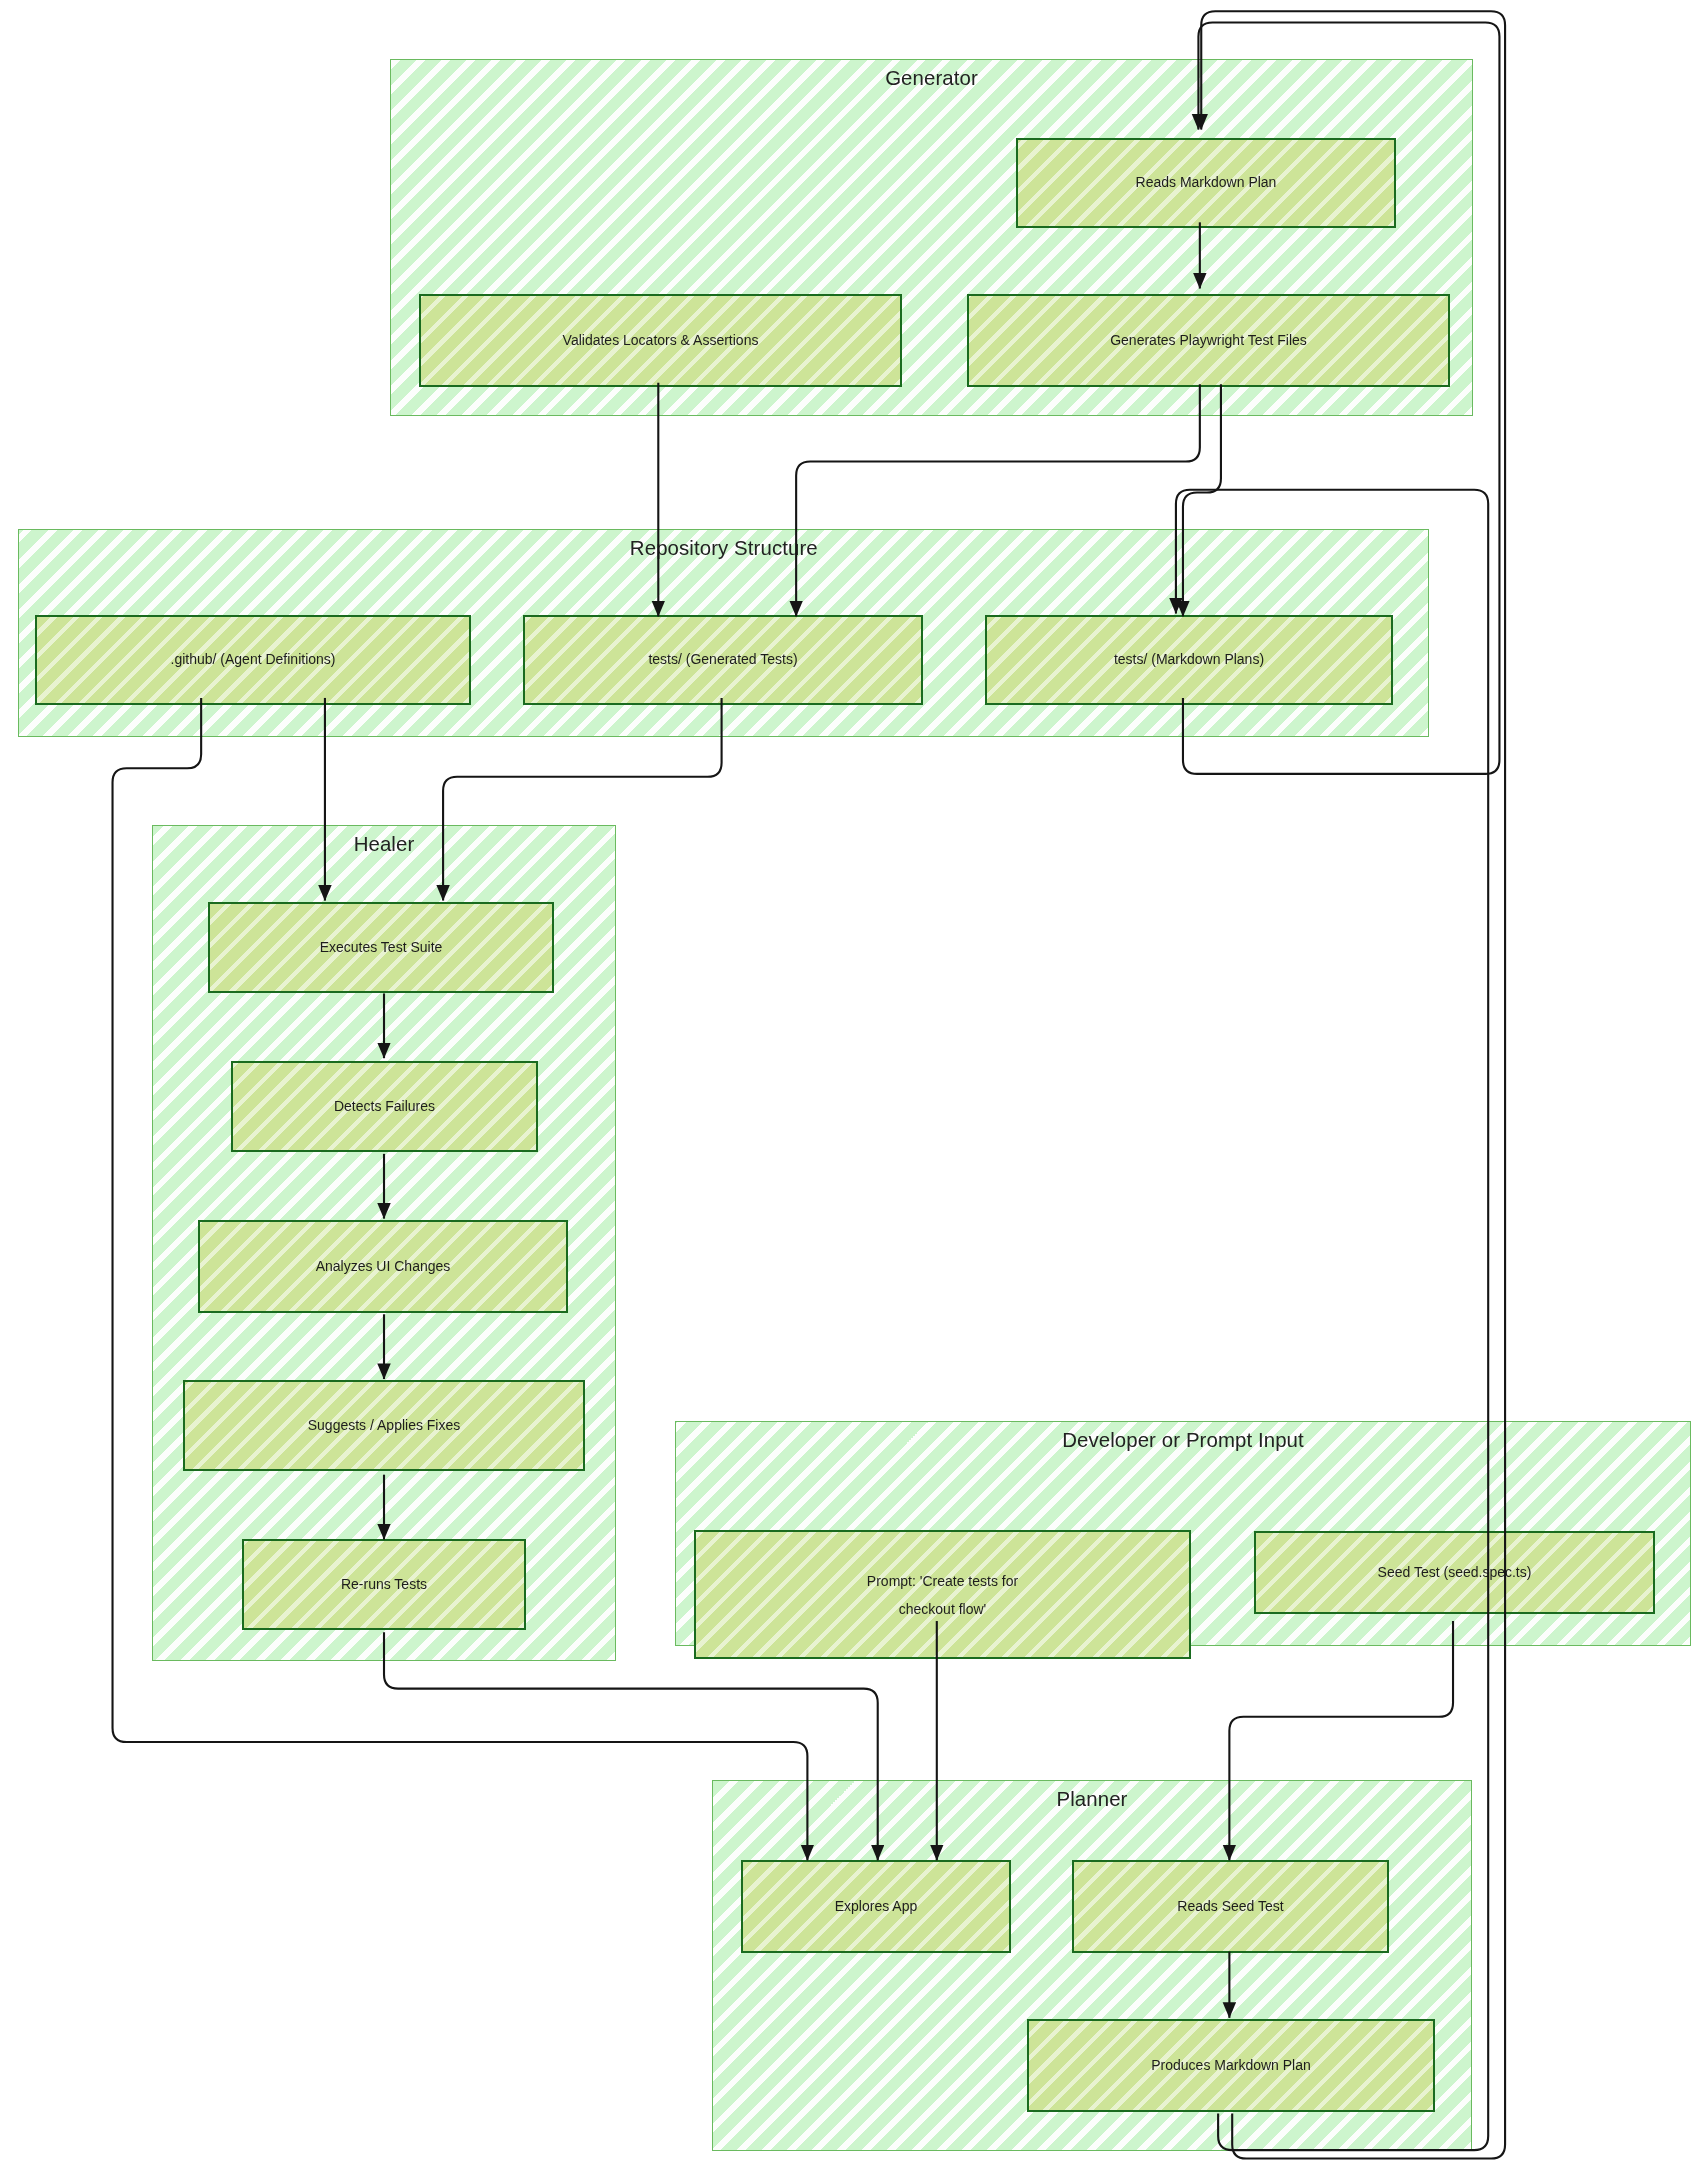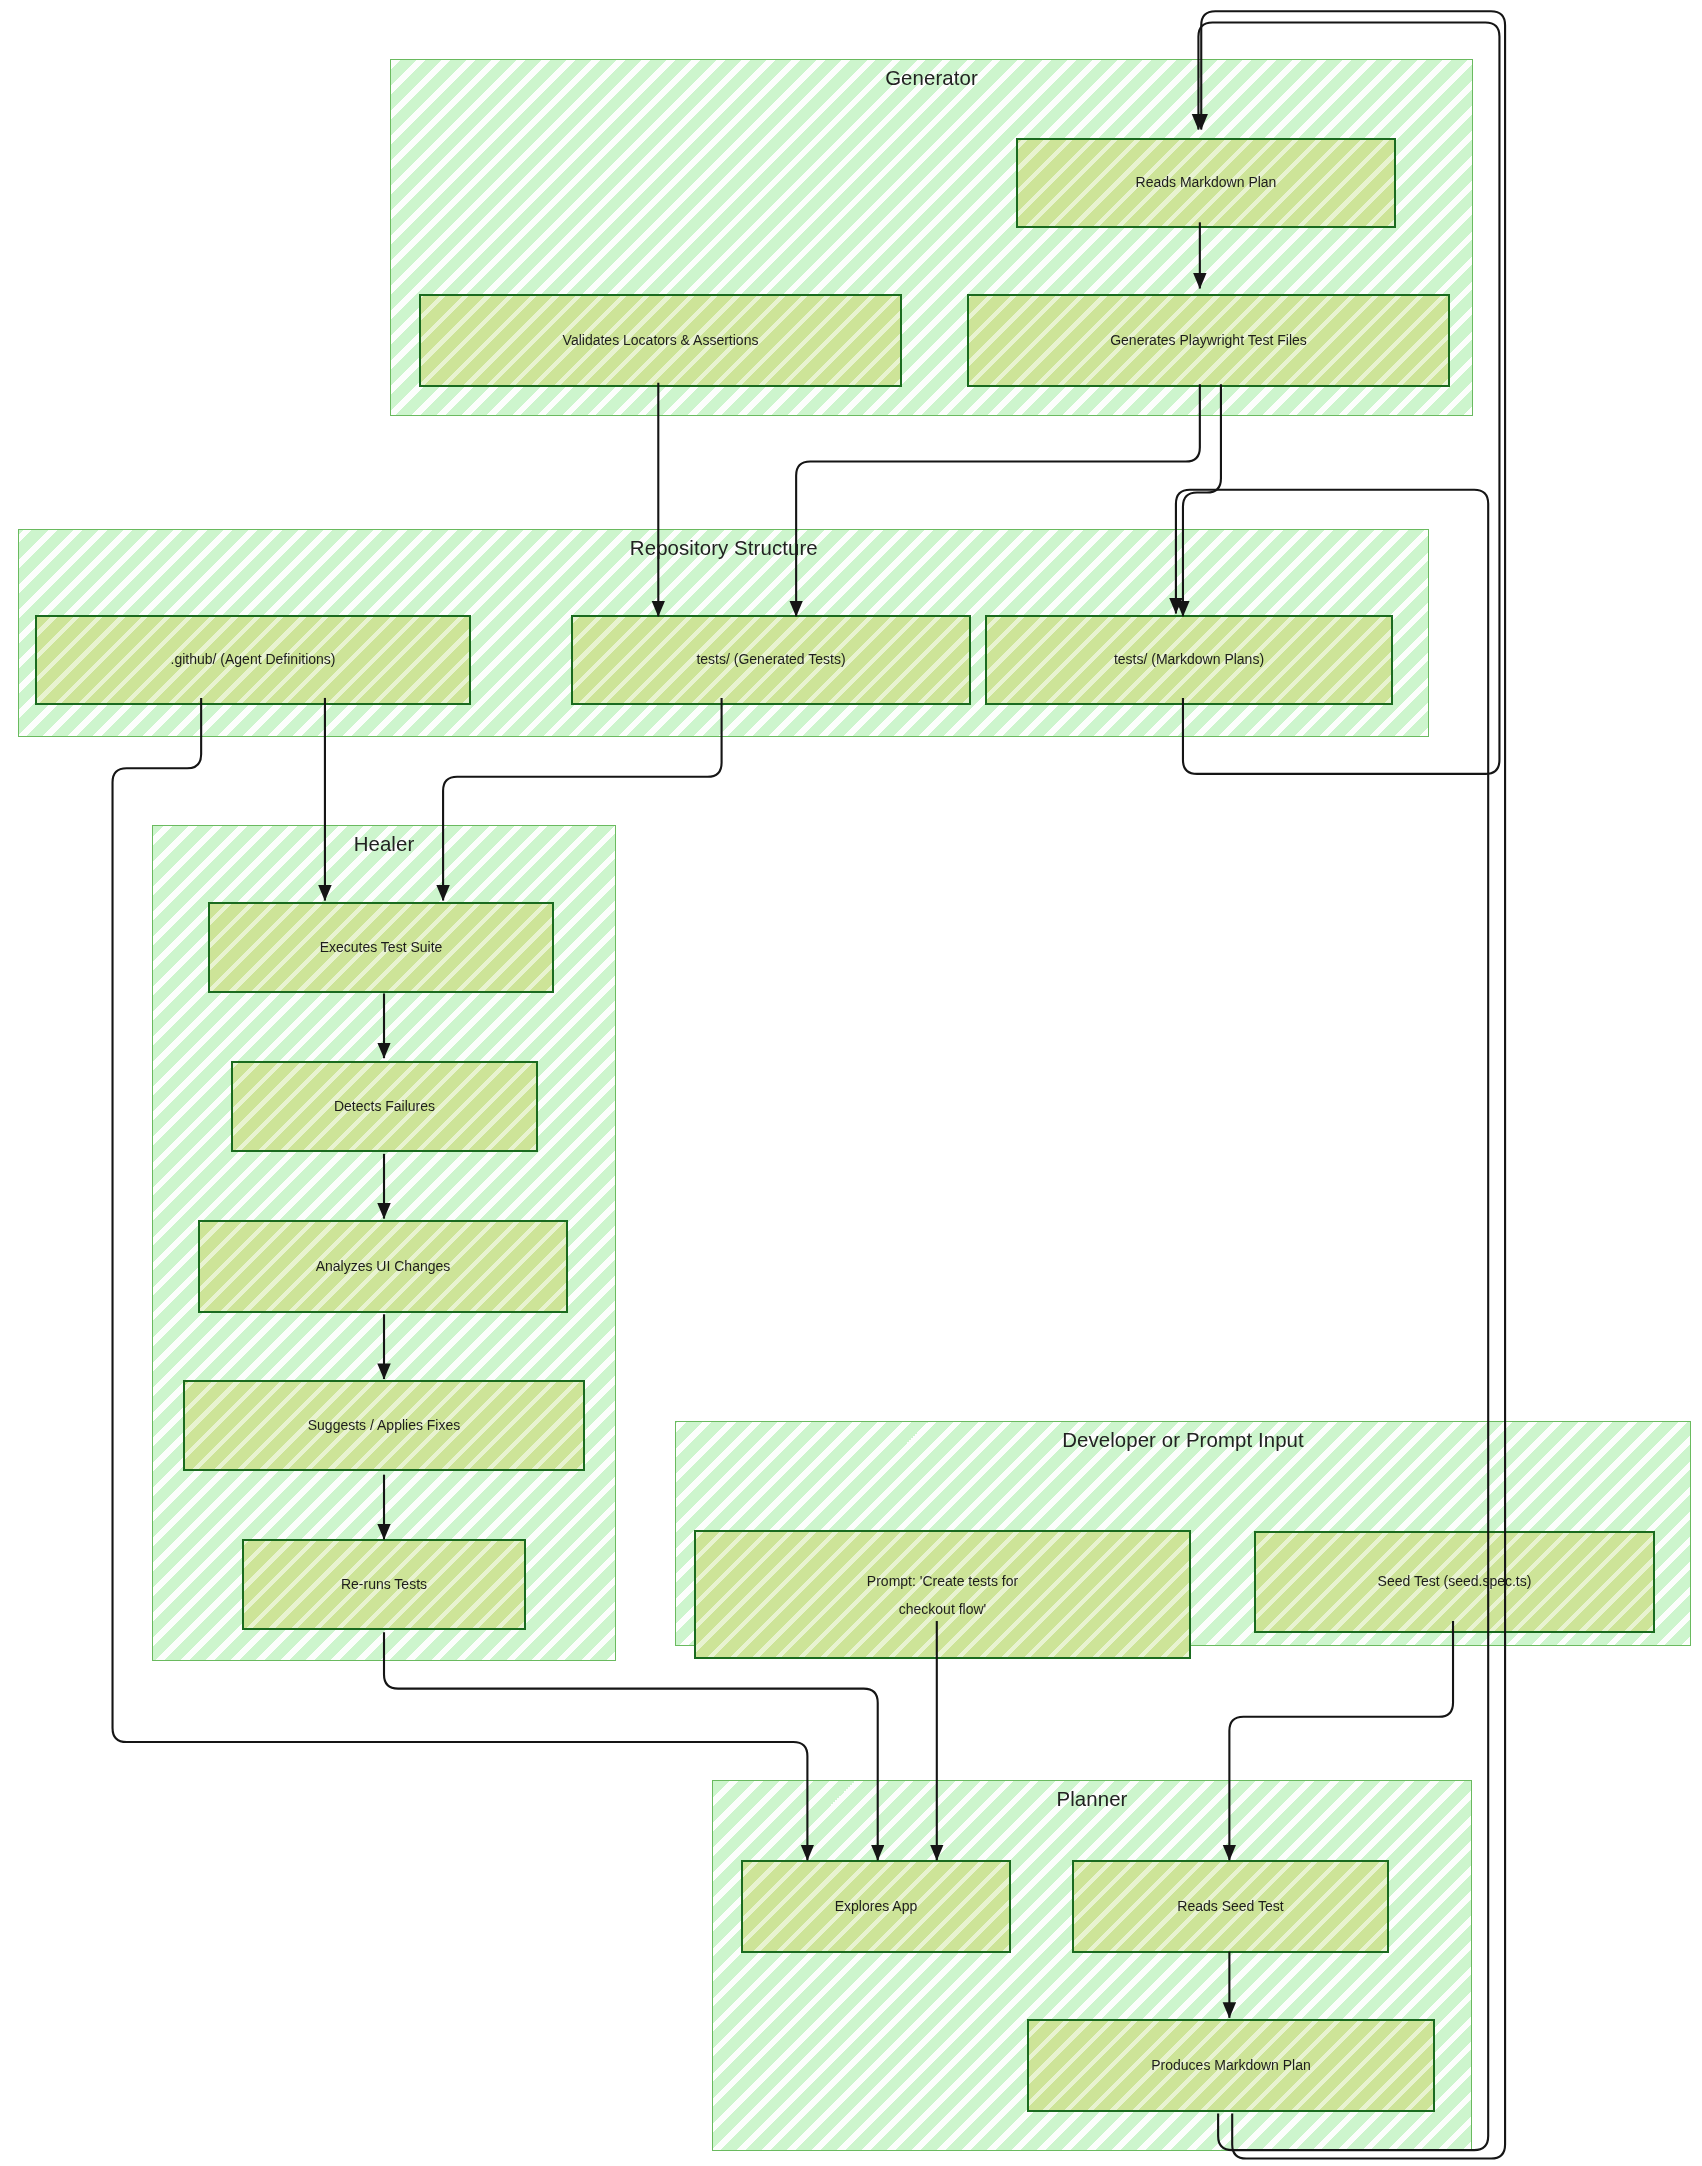--- a/index.html
+++ b/index.html
@@ -157,21 +157,21 @@
   </div>
 
   <div class="node" style="left: 967px; top: 294px; width: 483px; height: 93px;">
     <span>Generates Playwright Test Files</span>
   </div>
 
   <div class="node" style="left: 35px; top: 615px; width: 436px; height: 90px;">
     <span>.github/ (Agent Definitions)</span>
   </div>
 
-  <div class="node" style="left: 523px; top: 615px; width: 400px; height: 90px; margin-left: 48px;">
+  <div class="node" style="left: 523px; top: 615px; width: 400px; height: 90px;">
     <span>tests/ (Generated Tests)</span>
   </div>
 
   <div class="node" style="left: 985px; top: 615px; width: 408px; height: 90px;">
     <span>tests/ (Markdown Plans)</span>
   </div>
 
   <div class="node" style="left: 208px; top: 902px; width: 346px; height: 91px;">
     <span>Executes Test Suite</span>
   </div>
@@ -192,21 +192,21 @@
     <span>Re-runs Tests</span>
   </div>
 
   <div class="node two-line" style="left: 694px; top: 1494px; width: 497px; height: 129px; margin-top: 36px;">
     <div>
       <span>Prompt: 'Create tests for</span>
       <span>checkout flow'</span>
     </div>
   </div>
 
-  <div class="node" style="left: 1254px; top: 1531px; width: 401px; height: 102px;">
+  <div class="node" style="left: 1254px; top: 1531px; width: 401px; height: 83px;">
     <span>Seed Test (seed.spec.ts)</span>
   </div>
 
   <div class="node" style="left: 741px; top: 1860px; width: 270px; height: 93px;">
     <span>Explores App</span>
   </div>
 
   <div class="node" style="left: 1027px; top: 2019px; width: 408px; height: 93px;">
     <span>Produces Markdown Plan</span>
   </div>

